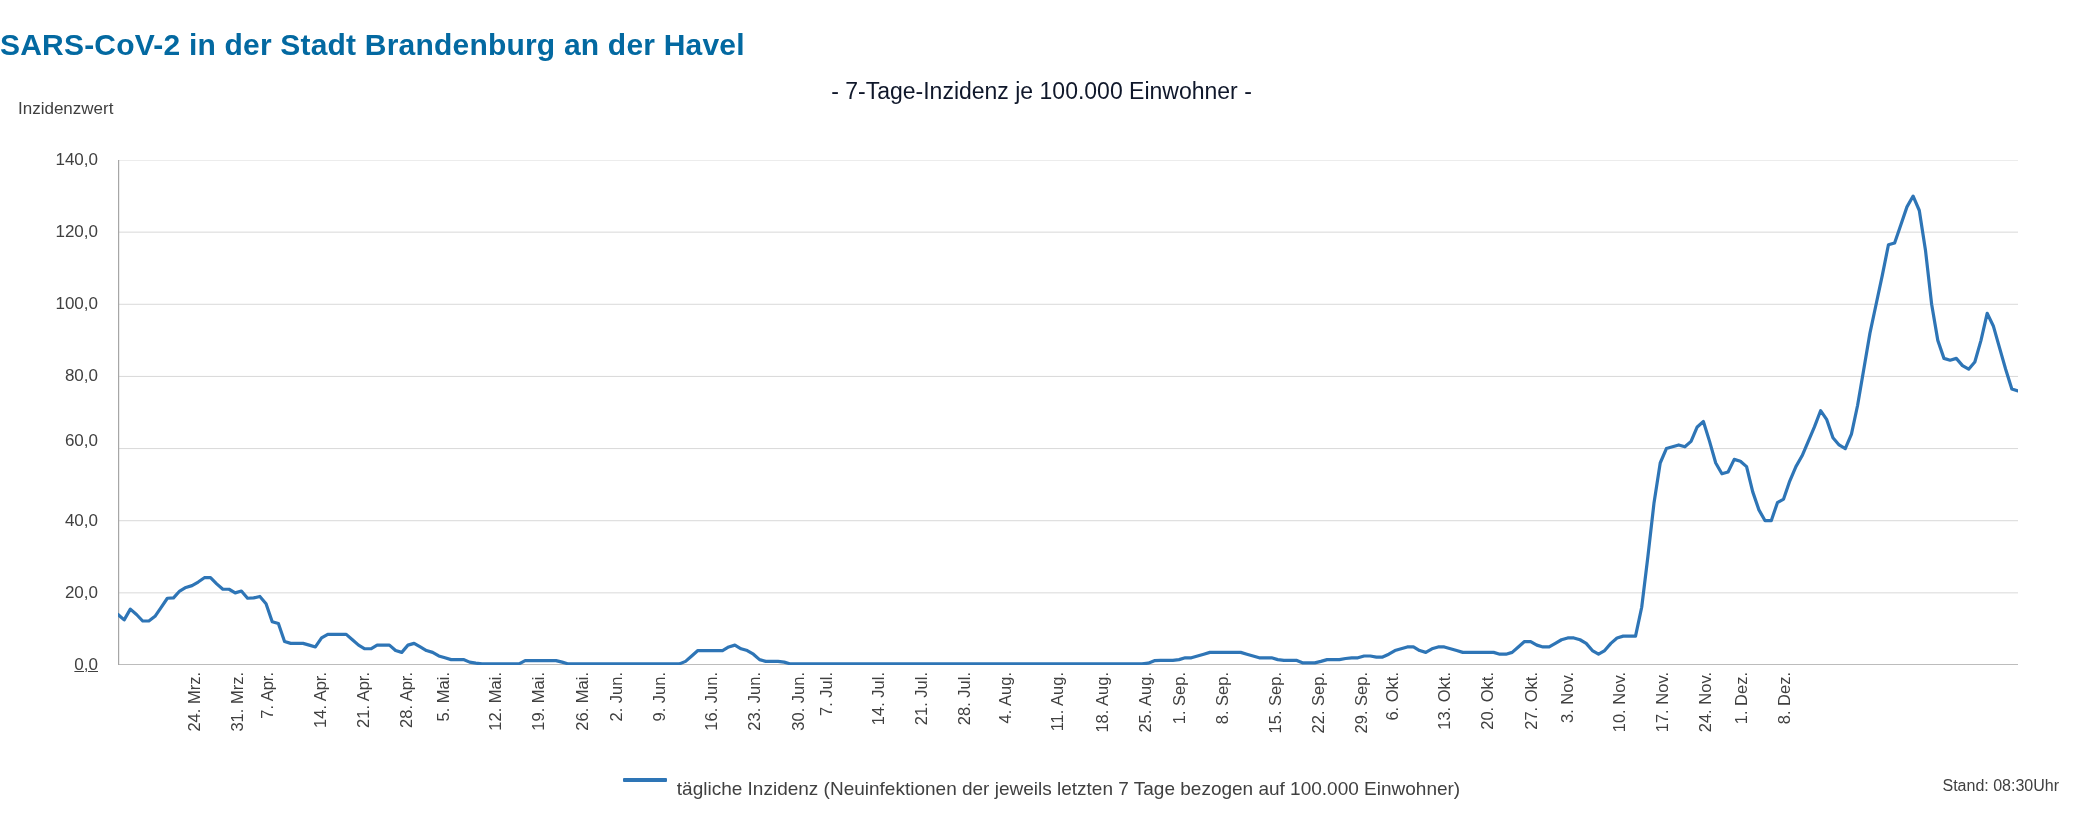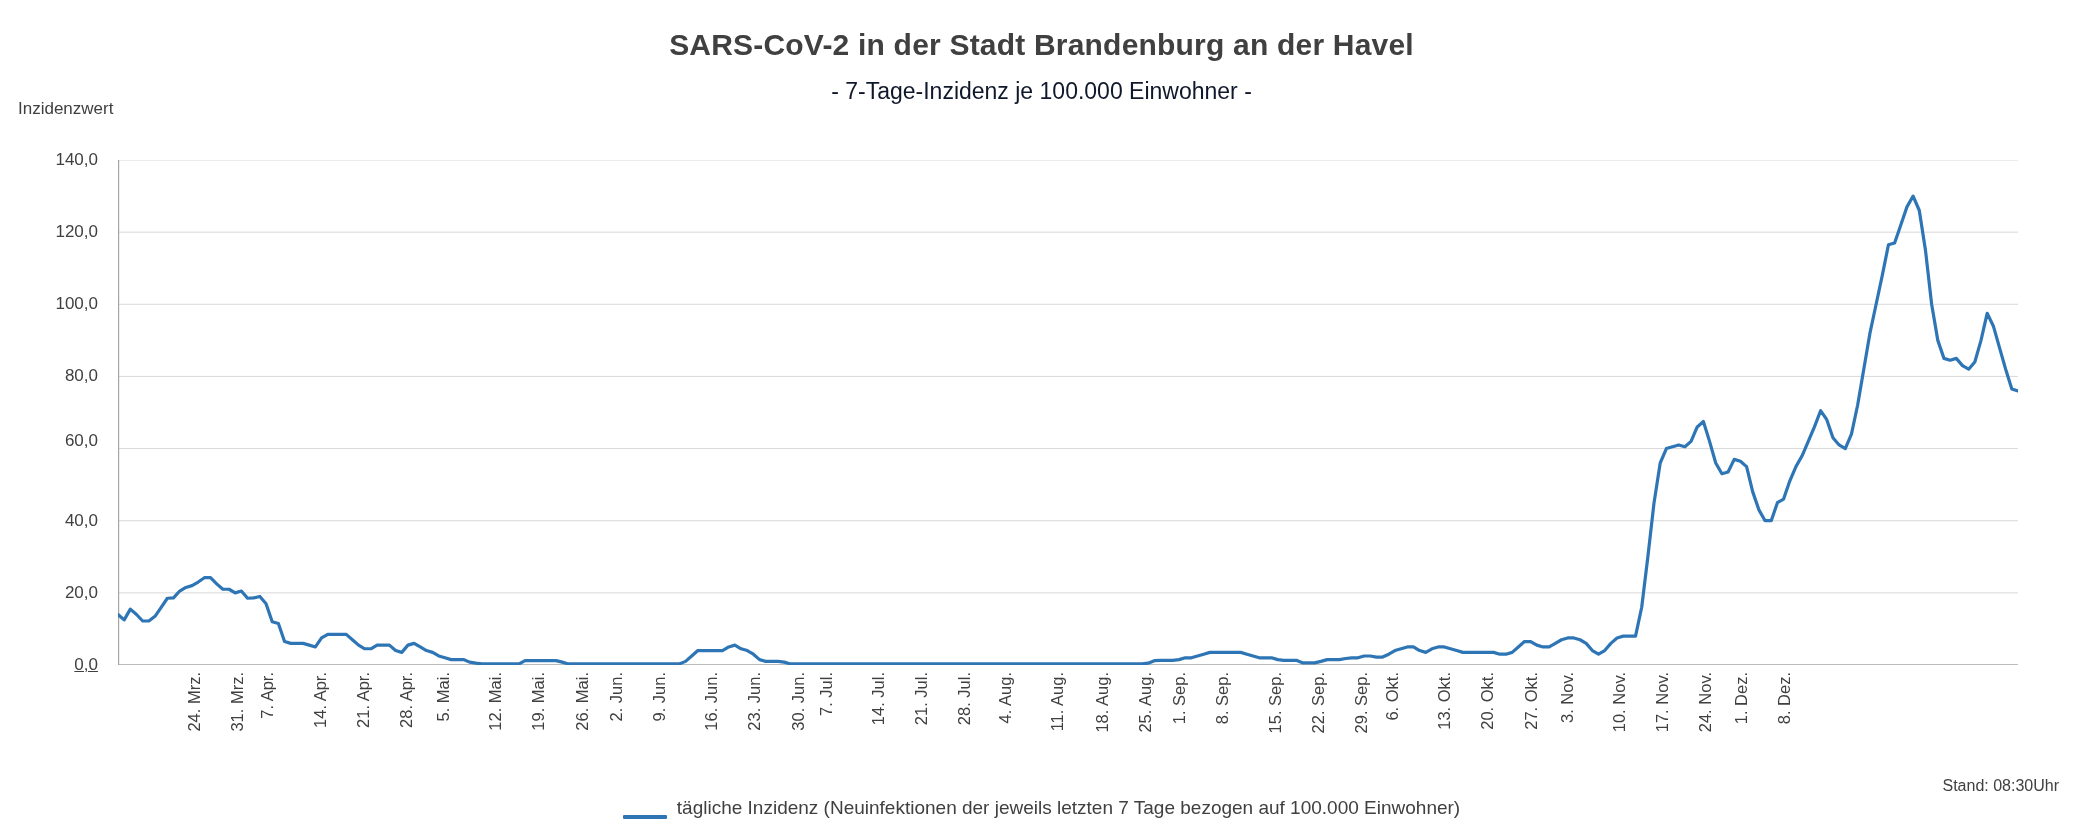--- a/index.html
+++ b/index.html
@@ -18,24 +18,24 @@
     position: relative;
     width: 2083px;
     height: 829px;
     box-sizing: border-box;
   }
   .title {
     position: absolute;
     top: 28px;
     left: 0;
     width: 2083px;
-    text-align: center;
+    text-align: left;
     font-size: 30px;
     font-weight: bold;
-    color: #404040;
+    color: #0369a1;
     letter-spacing: 0.2px;
   }
   .subtitle {
     position: absolute;
     top: 78px;
     left: 0;
     width: 2083px;
     text-align: center;
     font-size: 23px;
     font-weight: normal;
@@ -91,23 +91,22 @@
     position: absolute;
     left: 0;
     top: 765px;
     width: 2083px;
     text-align: center;
     font-size: 19px;
     color: #404040;
   }
   .legend-inner {
     display: inline-flex;
-    align-items: flex-end;
+    align-items: flex-start;
     gap: 10px;
-    margin-top: 32px;
   }
   .legend-swatch {
     display: inline-block;
     width: 44px;
     height: 4px;
     background: #2E75B6;
     border-radius: 1px;
   }
   .stand {
     position: absolute;

